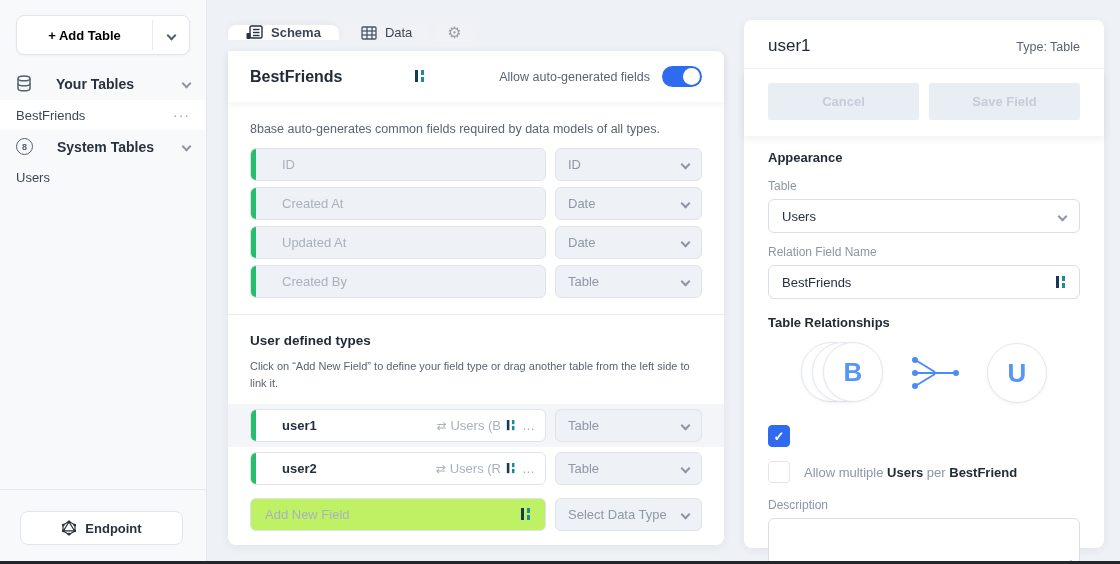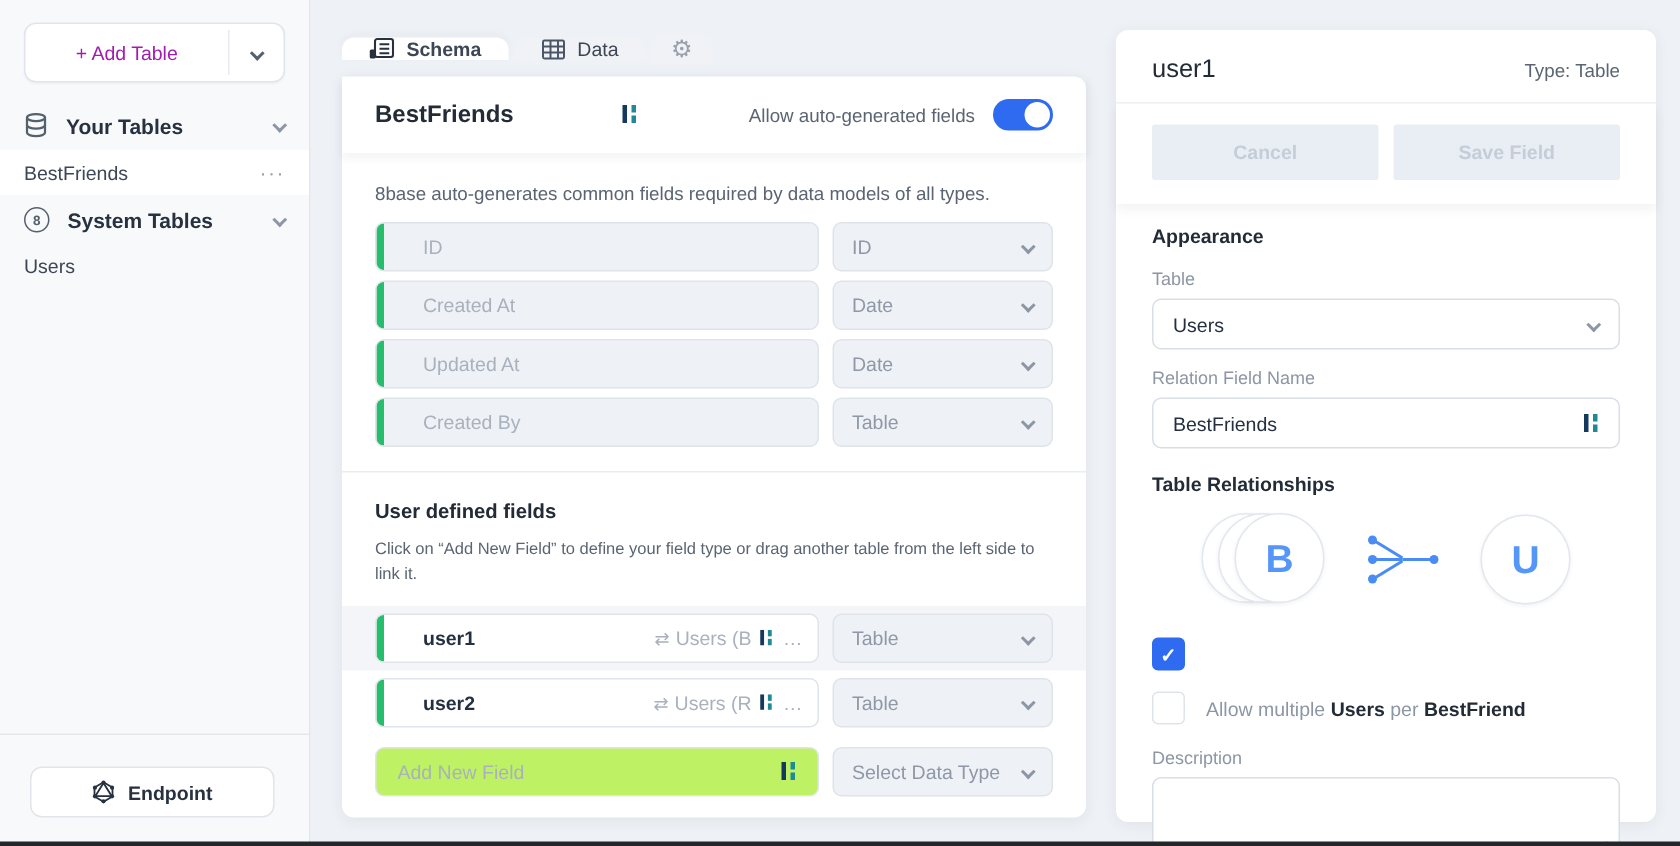--- a/index.html
+++ b/index.html
@@ -3,26 +3,26 @@
 <meta charset="utf-8">
 <style>
   * { margin:0; padding:0; box-sizing:border-box; }
   html,body { width:1120px; height:564px; }
   body { font-family:"Liberation Sans", sans-serif; background:#eef1f5; position:relative; overflow:hidden; }
   .page { position:absolute; inset:0; }
 
   
   .sidebar { position:absolute; left:0; top:0; width:207px; height:564px; background:#f8f9fb; border-right:1px solid #e3e6ec; }
   .add-table { margin:15px 16px 12px 16px; height:40px; background:#fff; border:1px solid #e1e5eb; border-radius:8px; display:flex; align-items:stretch; box-shadow:0 1px 2px rgba(40,50,70,.05); cursor:pointer; }
-  .add-table .lbl { flex:1; display:flex; align-items:center; justify-content:center; font-size:13px; font-weight:normal; color:#a21caf; }
+  .add-table .lbl { flex:1; display:flex; align-items:center; justify-content:center; font-size:13px; font-weight:bold; color:#000000; }
   .add-table .split { width:1px; background:#e7eaf0; margin:4px 0; }
   .add-table .caret-box { width:36px; display:flex; align-items:center; justify-content:center; }
   .chev { width:7px; height:7px; border-right:2px solid #55606e; border-bottom:2px solid #55606e; transform:rotate(45deg); display:inline-block; }
   .chev.grey { border-color:#8d96a5; }
-  .side-row { display:flex; align-items:center; gap:12px; padding:8px 16px; cursor:pointer; }
+  .side-row { display:flex; align-items:center; gap:24px; padding:8px 16px; cursor:pointer; }
   .side-row .title { font-size:14px; font-weight:bold; color:#27313f; flex:1; }
   .side-item { padding:7px 16px; font-size:13px; color:#3c4654; display:flex; align-items:center; cursor:pointer; }
   .side-item.selected { background:#ffffff; }
   .side-item .txt { flex:1; }
   .dots { color:#9aa3b2; font-size:14px; letter-spacing:1px; }
   .circle8 { width:17px; height:17px; border:1.5px solid #55606e; border-radius:50%; display:flex; align-items:center; justify-content:center; font-size:9px; font-weight:bold; color:#55606e; }
   .side-divider { position:absolute; left:0; right:0; top:489px; height:1px; background:#e4e7ec; }
   .endpoint { position:absolute; left:20px; right:23px; top:511px; height:34px; background:#fff; border:1px solid #e1e5eb; border-radius:8px; display:flex; align-items:center; justify-content:center; gap:8px; font-size:13px; font-weight:bold; color:#27313f; cursor:pointer; }
 
   
@@ -242,21 +242,21 @@
               <span class="fname">Created By</span>
             </div>
           <div class="f-select">
               <span>Table</span>
               <span class="chev grey"></span>
             </div>
         </div>
 
         <div class="section-divider"></div>
 
-        <div class="udf-title">User defined fields</div>
+        <div class="udf-title">User defined types</div>
         <div class="udf-note">Click on “Add New Field” to define your field type or drag another table from the left side to link it.</div>
 
         <div class="row-band selected">
           <div class="field-row" style="margin-bottom:0">
             <div class="f-input white">
               <span class="gbar"></span>
               <span class="fname">user1</span>
               <span class="f-hint">
                 <span class="sync-glyph">⇄</span>
                 <span>Users (B</span>

